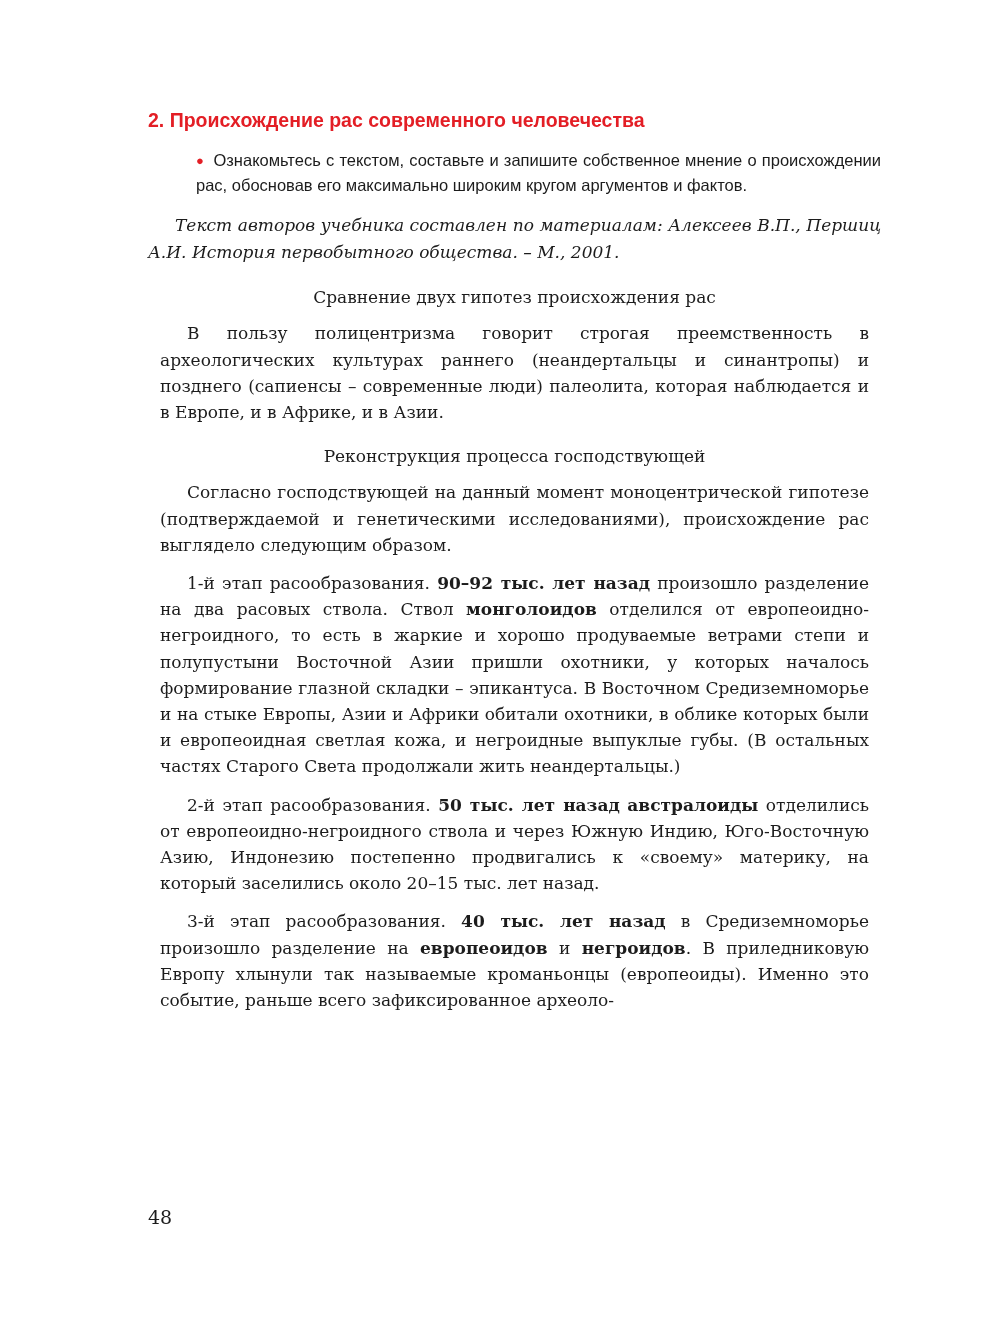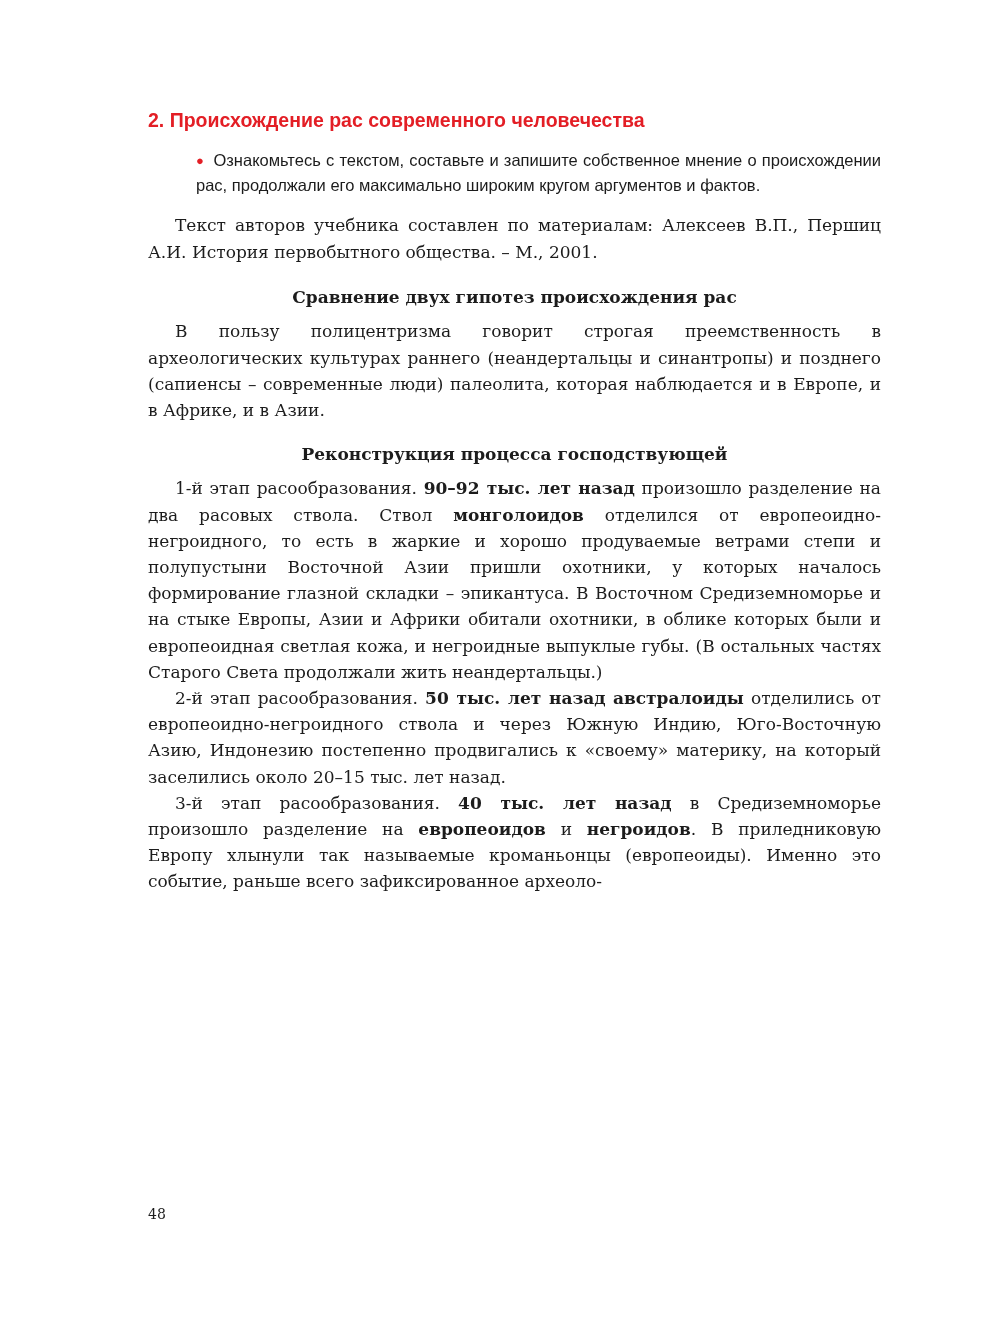--- a/index.html
+++ b/index.html
@@ -33,65 +33,67 @@
     margin:0 0 14px 48px;
     text-align:justify;
   }
   .task .bullet{
     color:var(--accent);
     font-size:13px;
     vertical-align:1px;
     margin-right:9px;
   }
   .source-note{
+    font-style:italic;
     font-size:17px;
     line-height:27px;
     text-indent:27px;
     text-align:justify;
     margin:0 0 10px 0;
   }
   .section-heading{
     font-size:17px;
-    font-weight:bold;
+    font-weight:normal;
     text-align:center;
     margin:20px 0 10px 0;
     line-height:1.3;
   }
   .body-paragraph{
     font-size:17px;
     line-height:26.2px;
     text-align:justify;
     text-indent:27px;
-    margin:0;
+    margin:12px;
   }
   .seg-bold{ font-weight:bold; }
   .seg-italic{ }
   .seg-normal{ font-style:normal; font-weight:normal; }
   .page-number{
     position:absolute;
     left:148px; top:1206px;
-    font-size:14px;
+    font-size:19px;
   }
 </style>
 </head>
 <body>
 
 <div class="page">
   <div class="content">
 
     <h1 class="section-title">2. Происхождение рас современного человечества</h1>
 
-    <p class="task"><span class="bullet">●</span><span>Ознакомьтесь с текстом, составьте и запишите собственное мнение о происхождении рас, продолжали его максимально широким кругом аргументов и фактов.</span></p>
+    <p class="task"><span class="bullet">●</span><span>Ознакомьтесь с текстом, составьте и запишите собственное мнение о происхождении рас, обосновав его максимально широким кругом аргументов и фактов.</span></p>
 
     <p class="source-note">Текст авторов учебника составлен по материалам: Алексеев В.П., Першиц А.И. История первобытного общества. – М., 2001.</p>
 
     <div id="article-body">
         <h2 class="section-heading">Сравнение двух гипотез происхождения рас</h2>
         <p class="body-paragraph"><span class="seg-normal">В пользу полицентризма говорит строгая преемственность в археологических культурах раннего (неандертальцы и синантропы) и позднего (сапиенсы – современные люди) палеолита, которая наблюдается и в Европе, и в Африке, и в Азии.</span></p>
         <h2 class="section-heading">Реконструкция процесса господствующей</h2>
+        <p class="body-paragraph"><span class="seg-normal">Согласно господствующей на данный момент моноцентрической гипотезе (подтверждаемой и генетическими исследованиями), происхождение рас выглядело следующим образом.</span></p>
         <p class="body-paragraph"><span class="seg-italic">1-й этап расообразования. </span><span class="seg-bold">90–92 тыс. лет назад</span><span class="seg-normal"> произошло разделение на два расовых ствола. Ствол </span><span class="seg-bold">монголоидов</span><span class="seg-normal"> отделился от европеоидно-негроидного, то есть в жаркие и хорошо продуваемые ветрами степи и полупустыни Восточной Азии пришли охотники, у которых началось формирование глазной складки – эпикантуса. В Восточном Средиземноморье и на стыке Европы, Азии и Африки обитали охотники, в облике которых были и европеоидная светлая кожа, и негроидные выпуклые губы. (В остальных частях Старого Света продолжали жить неандертальцы.)</span></p>
         <p class="body-paragraph"><span class="seg-italic">2-й этап расообразования. </span><span class="seg-bold">50 тыс. лет назад</span><span class="seg-normal"> </span><span class="seg-bold">австралоиды</span><span class="seg-normal"> отделились от европеоидно-негроидного ствола и через Южную Индию, Юго-Восточную Азию, Индонезию постепенно продвигались к «своему» материку, на который заселились около 20–15 тыс. лет назад.</span></p>
         <p class="body-paragraph"><span class="seg-italic">3-й этап расообразования. </span><span class="seg-bold">40 тыс. лет назад</span><span class="seg-normal"> в Средиземноморье произошло разделение на </span><span class="seg-bold">европеоидов</span><span class="seg-normal"> и </span><span class="seg-bold">негроидов</span><span class="seg-normal">. В приледниковую Европу хлынули так называемые кроманьонцы (европеоиды). Именно это событие, раньше всего зафиксированное археоло-</span></p>
       </div>
 
   </div>
 
   <div class="page-number">48</div>
 </div>
 

